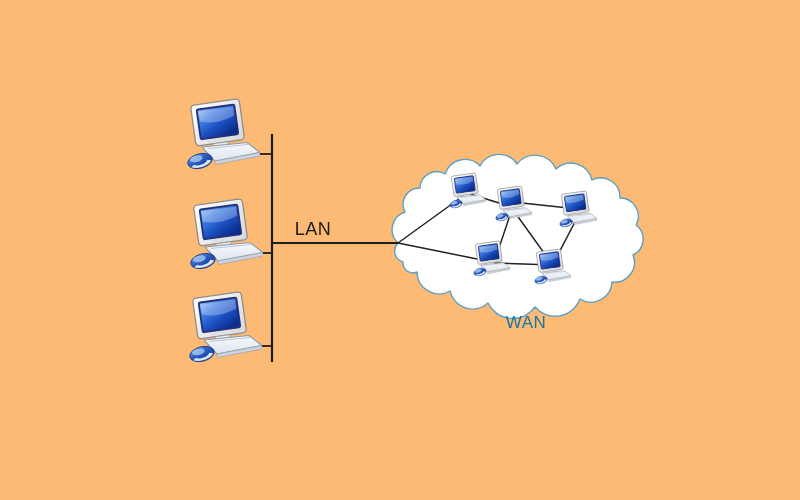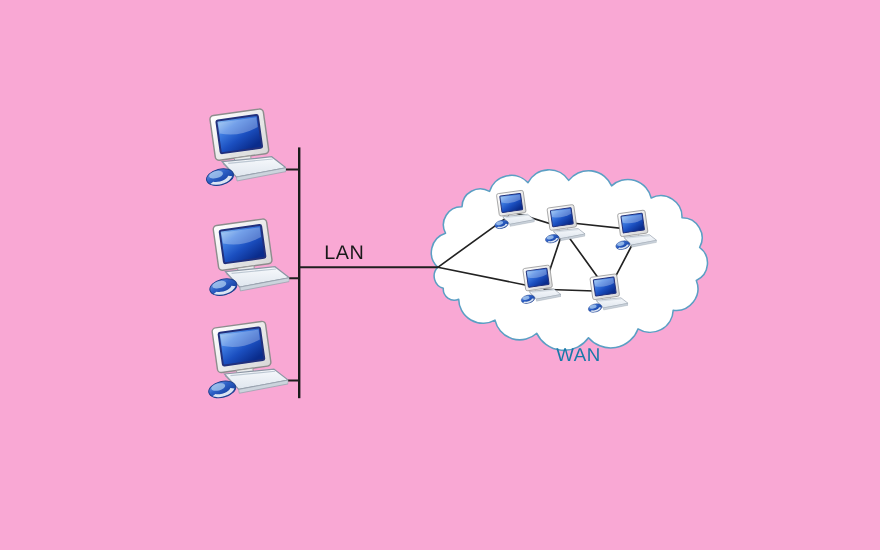--- a/index.html
+++ b/index.html
@@ -1,20 +1,20 @@
 <!DOCTYPE html>
 <html><head>
 <meta charset="utf-8">
 <style>
   html, body { margin: 0; padding: 0; background: #ffffff; }
   .stage {
     position: relative;
     width: 800px;
     height: 500px;
-    background: #f9a8d4;
+    background: #fdba74;
     overflow: hidden;
     font-family: "Liberation Sans", sans-serif;
   }
   svg { display: block; }
   .net-line   { stroke: #222222; stroke-width: 1.5; fill: none; stroke-linecap: round; }
   .bus-line   { stroke: #1a1a1a; stroke-width: 2.2; fill: none; }
   .drop-line  { stroke: #1f1f1f; stroke-width: 1.8; fill: none; }
   .trunk-line { stroke: #1f1f1f; stroke-width: 1.8; fill: none; }
   .cloud      { fill: #ffffff; stroke: #5b9fc4; stroke-width: 1.4; stroke-linejoin: round; }
   .lbl-lan    { font-size: 18px; font-weight: 400; letter-spacing: 0.5px; }

